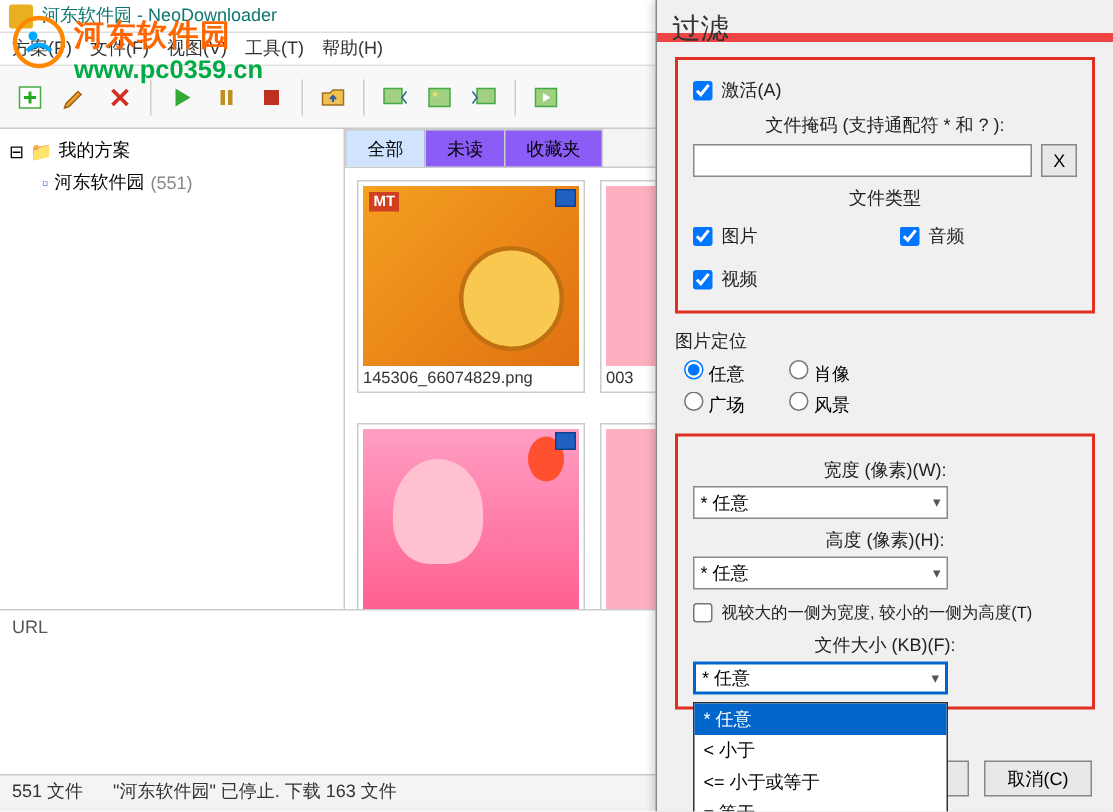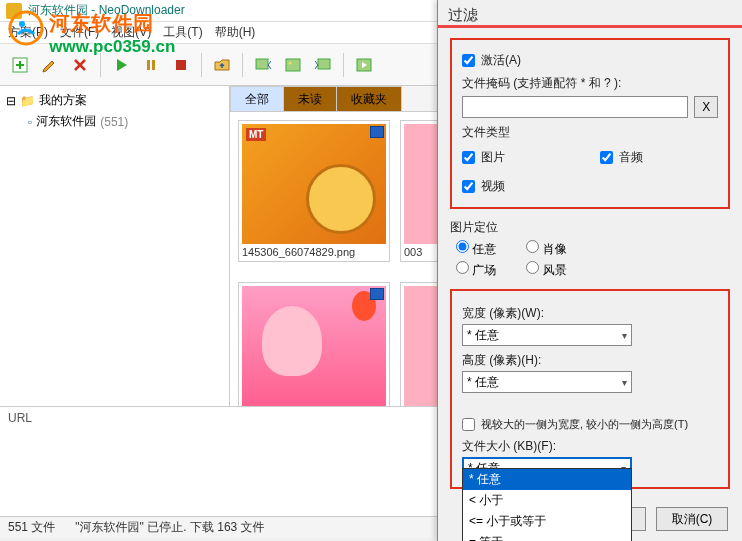--- a/index.html
+++ b/index.html
@@ -27,44 +27,44 @@
 .main { display: flex; height: 320px; background: #fff; }
 .tree { width: 230px; border-right: 1px solid #ccc; padding: 4px; }
 .tree-root { display: flex; align-items: center; gap: 4px; padding: 2px; }
 .tree-root .folder { color: #e8a030; }
 .tree-child { display: flex; align-items: center; gap: 4px; padding: 2px 2px 2px 24px; }
 .tree-child .doc { color: #5080c0; }
 .tree-child .count { color: #888; }
 
 .content { flex: 1; display: flex; flex-direction: column; }
 .tabs { display: flex; height: 26px; border-bottom: 1px solid #ccc; background: #f4f4f4; }
-.tab { padding: 4px 14px; border: 1px solid #ccc; border-bottom: none; margin-right: -1px; background: #a16207; cursor: pointer; }
+.tab { padding: 4px 14px; border: 1px solid #ccc; border-bottom: none; margin-right: -1px; background: #8b5cf6; cursor: pointer; }
 .tab.active { background: #d0e4ff; }
 .thumbs { flex: 1; padding: 8px; display: flex; flex-wrap: wrap; gap: 10px; overflow: hidden; align-content: flex-start; }
 .thumb { width: 152px; border: 1px solid #ccc; padding: 3px; background: #fff; position: relative; }
 .thumb .imgbox { width: 144px; height: 120px; display: flex; align-items: center; justify-content: center; position: relative; }
 .thumb .badge { position: absolute; top: 2px; right: 2px; width: 14px; height: 12px; background: #2060c0; border: 1px solid #104090; }
 .thumb .cap { font-size: 11px; color: #333; padding-top: 2px; white-space: nowrap; overflow: hidden; }
 .thumb.partial { width: 40px; overflow: hidden; }
 
 .lower { border-top: 1px solid #ccc; background: #fff; height: 110px; }
 .lower-head { display: flex; padding: 4px 8px; color: #555; }
 .lower-head .c1 { flex: 1; }
 
 .status { height: 22px; border-top: 1px solid #ccc; background: #f4f4f4; display: flex; align-items: center; padding: 0 8px; gap: 20px; color: #333; }
 
 
 .dialog { position: absolute; top: 0; right: 0; width: 305px; height: 541px; background: #f0f0f0; border-left: 1px solid #888; box-shadow: -2px 0 6px rgba(0,0,0,0.2); }
-.dlg-title { height: 28px; padding: 6px 10px; color: #333; font-size: 15px; border-bottom: 3px solid #ef4444; }
+.dlg-title { height: 28px; padding: 6px 10px; color: #333; font-size: 19px; border-bottom: 6px solid #ef4444; }
 .dlg-body { padding: 10px 12px; }
 .redbox { border: 2px solid #e03020; padding: 8px 10px; margin-bottom: 10px; }
 .row { display: flex; align-items: center; gap: 6px; margin: 4px 0; }
 .row label { color: #222; }
 .chk { width: 13px; height: 13px; }
-.field-label { color: #222; margin: 6px 0 2px; }
+.field-label { color: #222; margin: 6px 0 2px; text-align: center; }
 .txtinput { width: 230px; height: 22px; border: 1px solid #888; background: #fff; padding: 0 4px; }
 .xbtn { width: 24px; height: 22px; border: 1px solid #888; background: #e8e8e8; cursor: pointer; }
 .grid2 { display: grid; grid-template-columns: 1fr 1fr; gap: 4px 20px; margin-top: 4px; }
 .section-label { color: #222; margin: 8px 0 4px; }
 .radio-row { display: flex; gap: 30px; margin: 3px 0 3px 6px; }
 .sel { width: 170px; height: 22px; border: 1px solid #888; background: #fff; padding: 0 4px; display: flex; align-items: center; justify-content: space-between; cursor: pointer; }
 .sel.hl { border: 2px solid #0066cc; background: #fff; }
 .sel .arrow { color: #555; font-size: 10px; }
 .dropdown { position: absolute; width: 170px; background: #fff; border: 1px solid #333; z-index: 20; }
 .dropdown .opt { padding: 2px 6px; cursor: pointer; }
@@ -292,21 +292,21 @@
       <div class="field-label">宽度 (像素)(W):</div>
       <div class="sel">
           <span>* 任意</span>
           <span class="arrow">▾</span>
         </div>
       <div class="field-label">高度 (像素)(H):</div>
       <div class="sel">
           <span>* 任意</span>
           <span class="arrow">▾</span>
         </div>
-      <div class="row" style="margin-top:24px">
+      <div class="row" style="margin-top:8px">
         <input type="checkbox" class="chk" style="">
         <label style="font-size:11px">视较大的一侧为宽度, 较小的一侧为高度(T)</label>
       </div>
       <div class="field-label">文件大小 (KB)(F):</div>
       <div class="sel hl">
           <span>* 任意</span>
           <span class="arrow">▾</span>
         </div>
     </div>
   </div>

